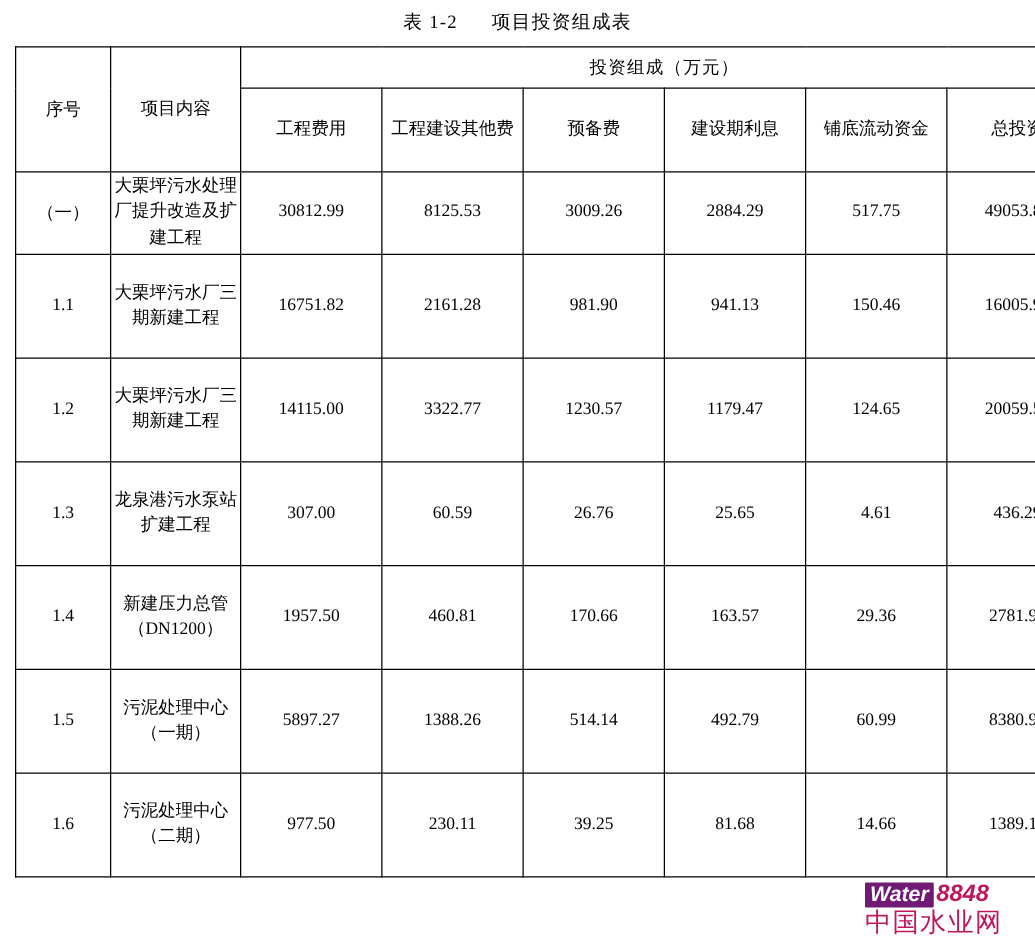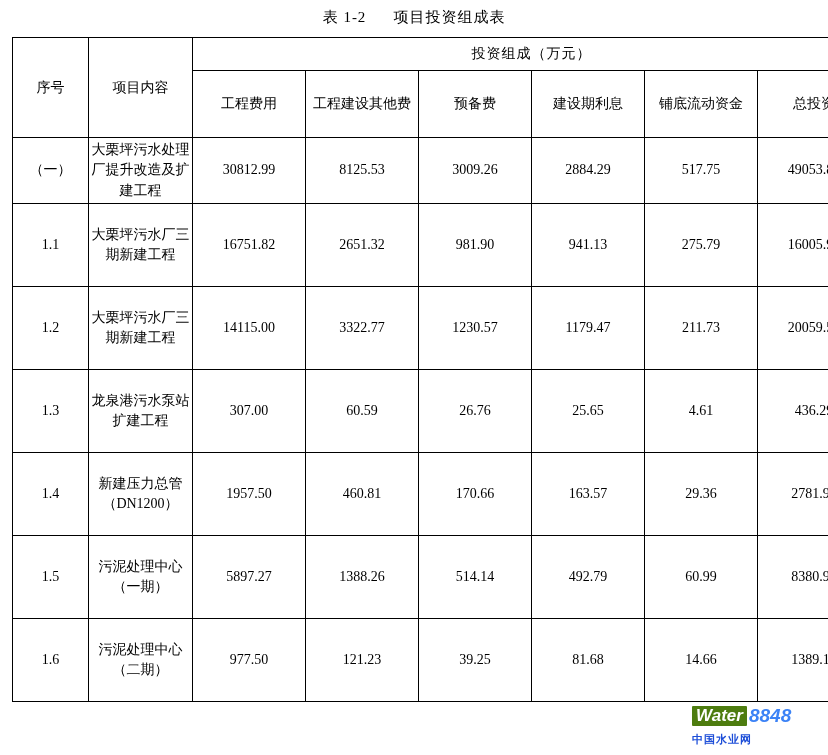--- a/index.html
+++ b/index.html
@@ -108,41 +108,41 @@
     display: flex;
     align-items: center;
     height: 22px;
   }
   .wm-water {
     font-family: "Liberation Sans", sans-serif;
     font-style: italic;
     font-weight: bold;
     font-size: 17px;
     color: #ffffff;
-    background: #4d7c0f;
+    background: #701a75;
     padding: 1px 4px 1px 4px;
     letter-spacing: 0px;
     line-height: 18px;
     border-radius: 1px;
     text-align: right;
   }
   .wm-num {
     font-family: "Liberation Sans", sans-serif;
     font-weight: bold;
     font-style: italic;
     font-size: 19px;
-    color: #3b82f6;
+    color: #be185d;
     margin-left: 2px;
     line-height: 18px;
   }
   .wm-bottom {
     font-family: "Liberation Sans", sans-serif;
-    font-weight: bold;
-    font-size: 11px;
-    color: #1d4ed8;
+    font-weight: normal;
+    font-size: 21px;
+    color: #be185d;
     letter-spacing: 1px;
     line-height: 20px;
     margin-top: 2px;
   }
 </style>
 </head>
 <body>
 
 <div class="page">
 
@@ -184,34 +184,34 @@
         <td class="num">8125.53</td>
         <td class="num">3009.26</td>
         <td class="num">2884.29</td>
         <td class="num">517.75</td>
         <td class="num">49053.80</td>
       </tr>
       <tr class="row-sub">
         <td class="c-seq">1.1</td>
         <td class="c-name">大栗坪污水厂三期新建工程</td>
         <td class="num">16751.82</td>
-        <td class="num">2651.32</td>
+        <td class="num">2161.28</td>
         <td class="num">981.90</td>
         <td class="num">941.13</td>
-        <td class="num">275.79</td>
+        <td class="num">150.46</td>
         <td class="num">16005.99</td>
       </tr>
       <tr class="row-sub">
         <td class="c-seq">1.2</td>
         <td class="c-name">大栗坪污水厂三期新建工程</td>
         <td class="num">14115.00</td>
         <td class="num">3322.77</td>
         <td class="num">1230.57</td>
         <td class="num">1179.47</td>
-        <td class="num">211.73</td>
+        <td class="num">124.65</td>
         <td class="num">20059.54</td>
       </tr>
       <tr class="row-sub">
         <td class="c-seq">1.3</td>
         <td class="c-name">龙泉港污水泵站扩建工程</td>
         <td class="num">307.00</td>
         <td class="num">60.59</td>
         <td class="num">26.76</td>
         <td class="num">25.65</td>
         <td class="num">4.61</td>
@@ -234,21 +234,21 @@
         <td class="num">1388.26</td>
         <td class="num">514.14</td>
         <td class="num">492.79</td>
         <td class="num">60.99</td>
         <td class="num">8380.90</td>
       </tr>
       <tr class="row-sub">
         <td class="c-seq">1.6</td>
         <td class="c-name">污泥处理中心（二期）</td>
         <td class="num">977.50</td>
-        <td class="num">121.23</td>
+        <td class="num">230.11</td>
         <td class="num">39.25</td>
         <td class="num">81.68</td>
         <td class="num">14.66</td>
         <td class="num">1389.17</td>
       </tr>
     </tbody>
   </table>
 
   <div class="watermark">
     <div class="wm-top">

